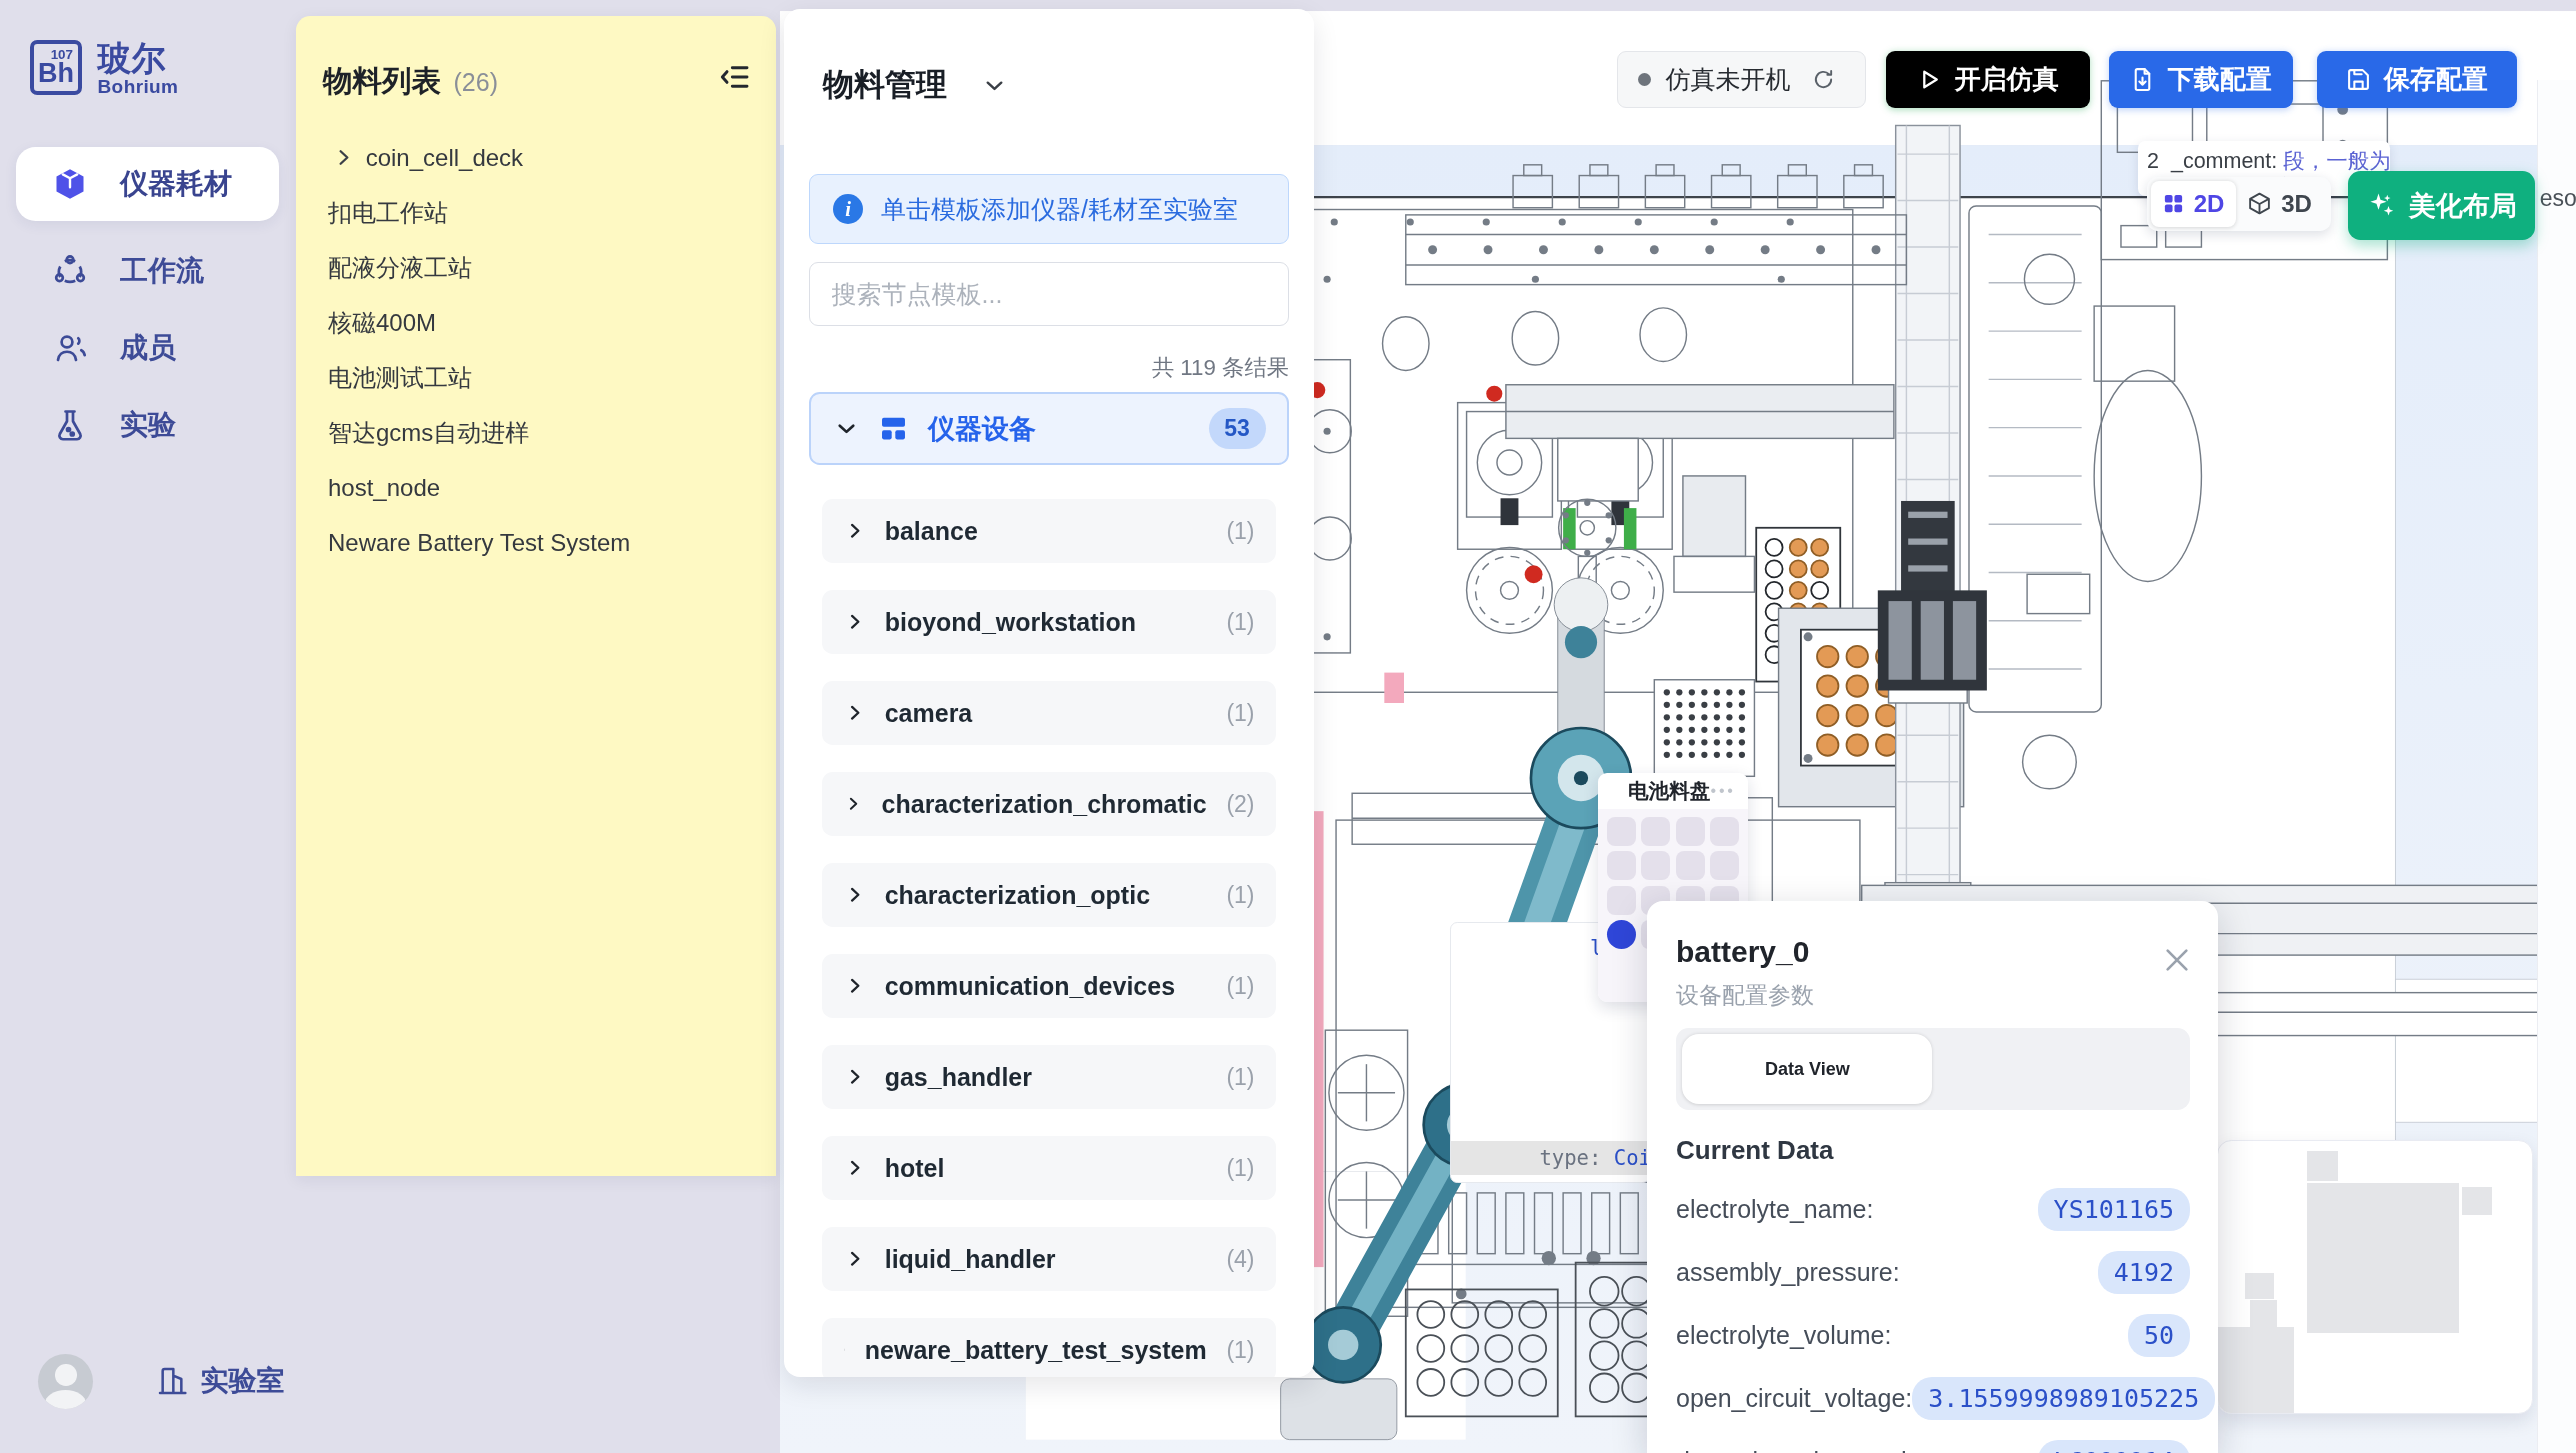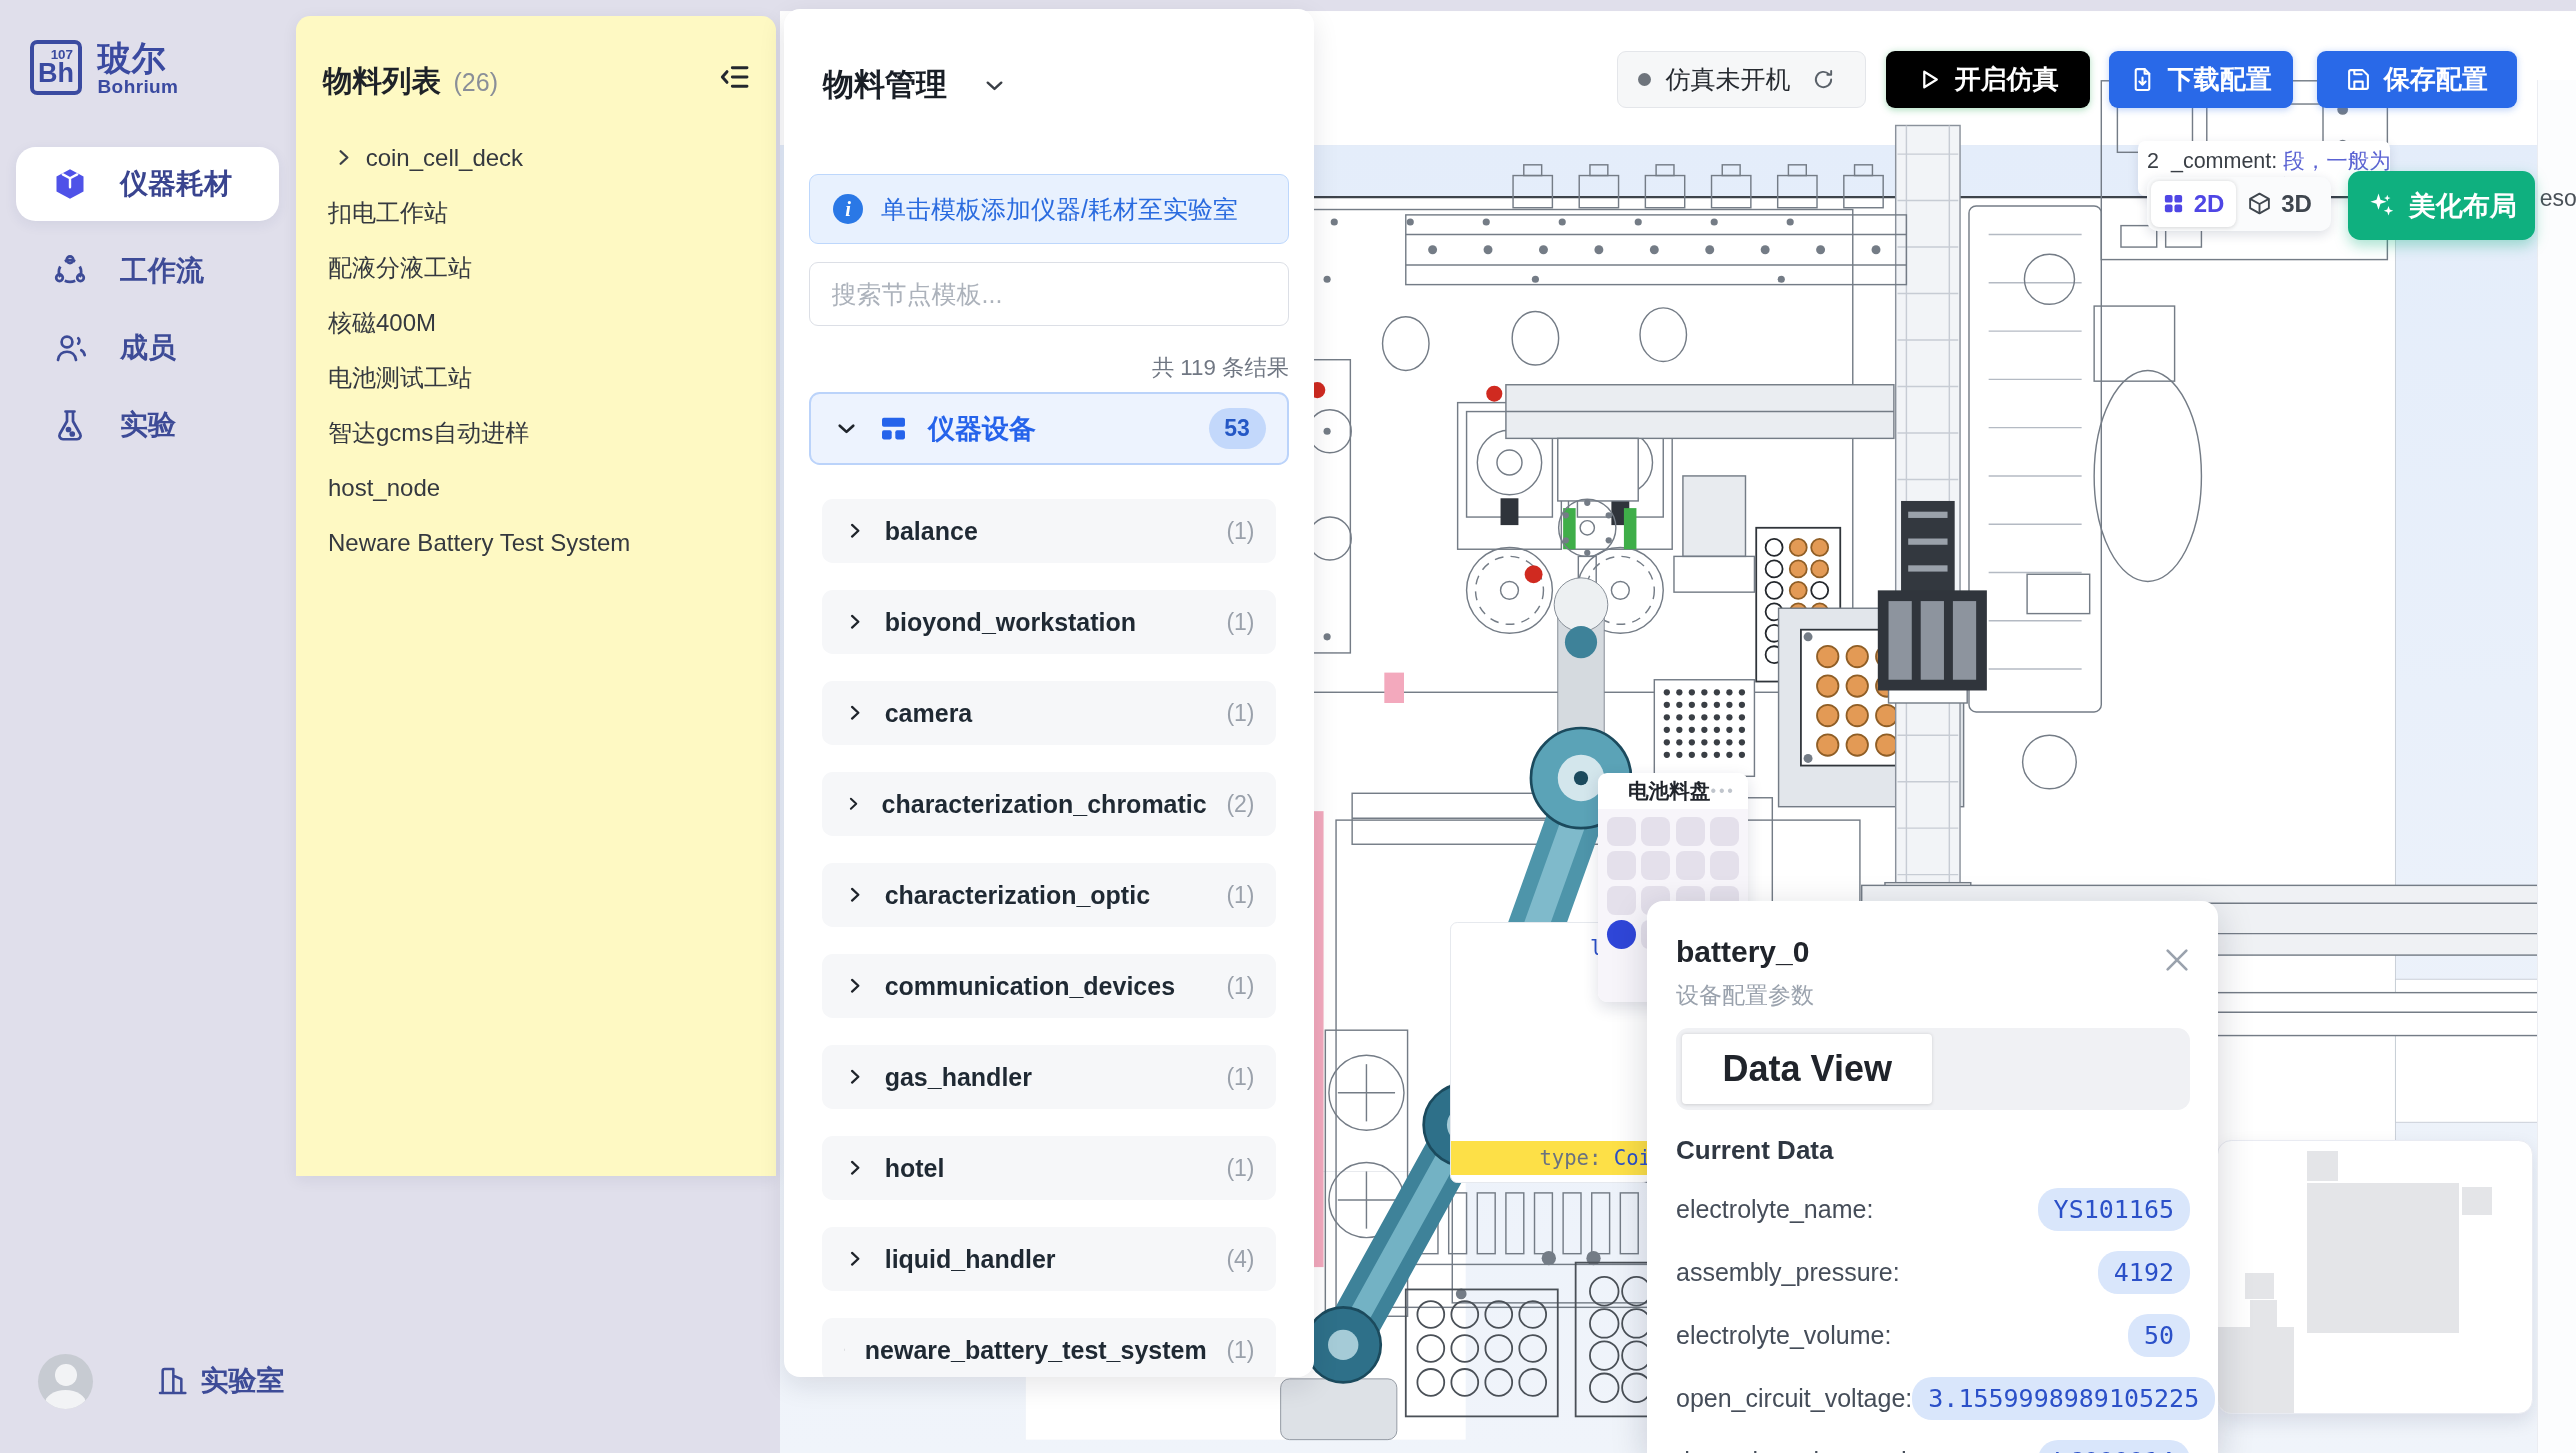--- a/index.html
+++ b/index.html
@@ -83,35 +83,35 @@
   .tray-head{height:36px;display:flex;align-items:center;justify-content:space-between;padding:0 12.5px 0 30px}
   .tray-title{font-size:20.6px;font-weight:700;color:#20242B}
   .tray-menu{font-size:16px;color:#C0C5CC;letter-spacing:2.7px;cursor:pointer}
   .tray-body{background:#F7F5FA;height:193px;padding:8px 9px;display:grid;grid-template-columns:repeat(4,29px);grid-auto-rows:29px;gap:5.4px}
   .slot{background:#E4E0EB;border-radius:8px}
   .slot.filled{background:#2F46D8;border-radius:50%;cursor:pointer}
 
   
   #nodeTip{left:1450px;top:922px;width:200px;height:261px;background:#fff;border:0.9px solid #E6E9EE;border-radius:7.2px;overflow:hidden}
   #nodeTip .frag1{position:absolute;left:139px;top:12.5px;font-family:"DejaVu Sans Mono",monospace;font-size:20.6px;color:#2B50C8}
-  #nodeTip .typeband{position:absolute;left:0;top:218px;width:200px;height:34px;background:#fde047;display:flex;align-items:center;justify-content:flex-end;font-family:"DejaVu Sans Mono",monospace;font-size:20.6px}
+  #nodeTip .typeband{position:absolute;left:0;top:218px;width:200px;height:34px;background:#e5e5e5;display:flex;align-items:center;justify-content:flex-end;font-family:"DejaVu Sans Mono",monospace;font-size:20.6px}
   #nodeTip .typeband .k{color:#6A7280}
   #nodeTip .typeband .v{color:#2B50C8}
 
   
   #minimap{left:2217px;top:1140px;width:316px;height:274px;background:#fff;border:0.9px solid #E9EBF2;border-radius:14.3px;box-shadow:0 7.2px 18px rgba(20,30,70,.10);overflow:hidden}
   #minimap .shape{position:absolute;background:#E4E5E8}
 
   
   #popup{left:1647px;top:901px;width:571px;height:552px;background:#fff;border-radius:16px 16px 0 0;box-shadow:0 10.7px 36px rgba(15,23,42,.18)}
   .pp-title{left:29px;top:34px;font-size:30px;font-weight:700;color:#20242B}
   .pp-sub{left:29px;top:79px;font-size:23px;color:#9AA2AD}
   .pp-close{right:25px;top:43px;width:32px;height:32px;cursor:pointer}
   .pp-tabs{left:29px;top:127px;width:514px;height:82px;background:#F0F1F4;border-radius:12.5px;display:flex;align-items:center;padding:6.3px}
-  .pp-tab{width:250px;height:70px;border-radius:4px;display:flex;align-items:center;justify-content:center;font-size:36px;cursor:pointer}
+  .pp-tab{width:250px;height:70px;border-radius:17px;display:flex;align-items:center;justify-content:center;font-size:18px;cursor:pointer}
   .pp-tab.active{background:#fff;box-shadow:0 0.9px 3.6px rgba(0,0,0,.14);color:#20242B;font-weight:700}
   .pp-tab.inactive{color:#6A7280;font-weight:600}
   .pp-section{left:29px;top:234px;font-size:26px;font-weight:700;color:#2F3742}
   .pp-fields{left:29px;top:277px;width:514px}
   .pp-row{position:relative;height:63px;display:flex;align-items:center;justify-content:space-between}
   .pp-label{font-size:25px;color:#454D59}
   .pp-value{background:#D9E6FB;color:#2B50C8;font-family:"DejaVu Sans Mono",monospace;font-size:25px;border-radius:20px;padding:7.2px 16px;cursor:text}
 
   svg{display:block}
 </style>

